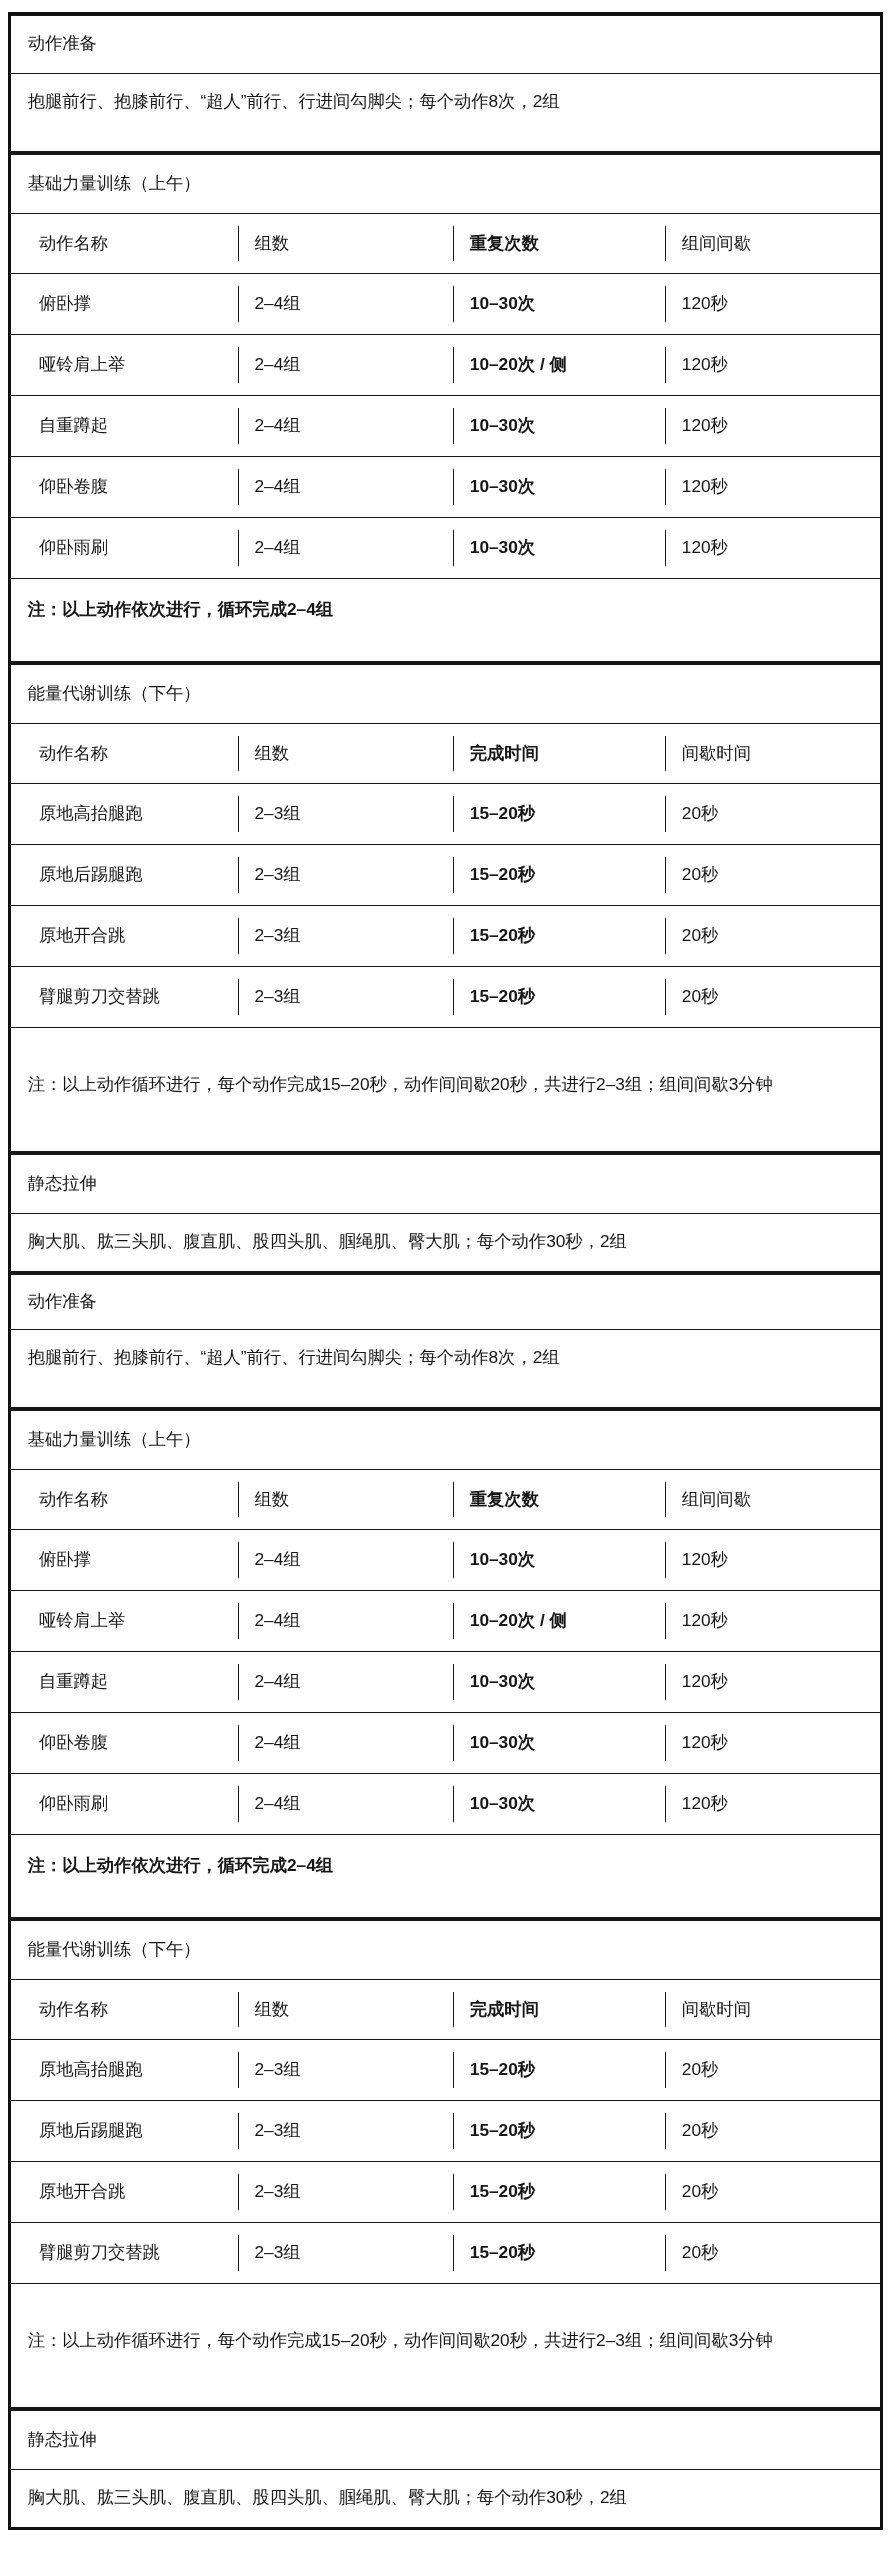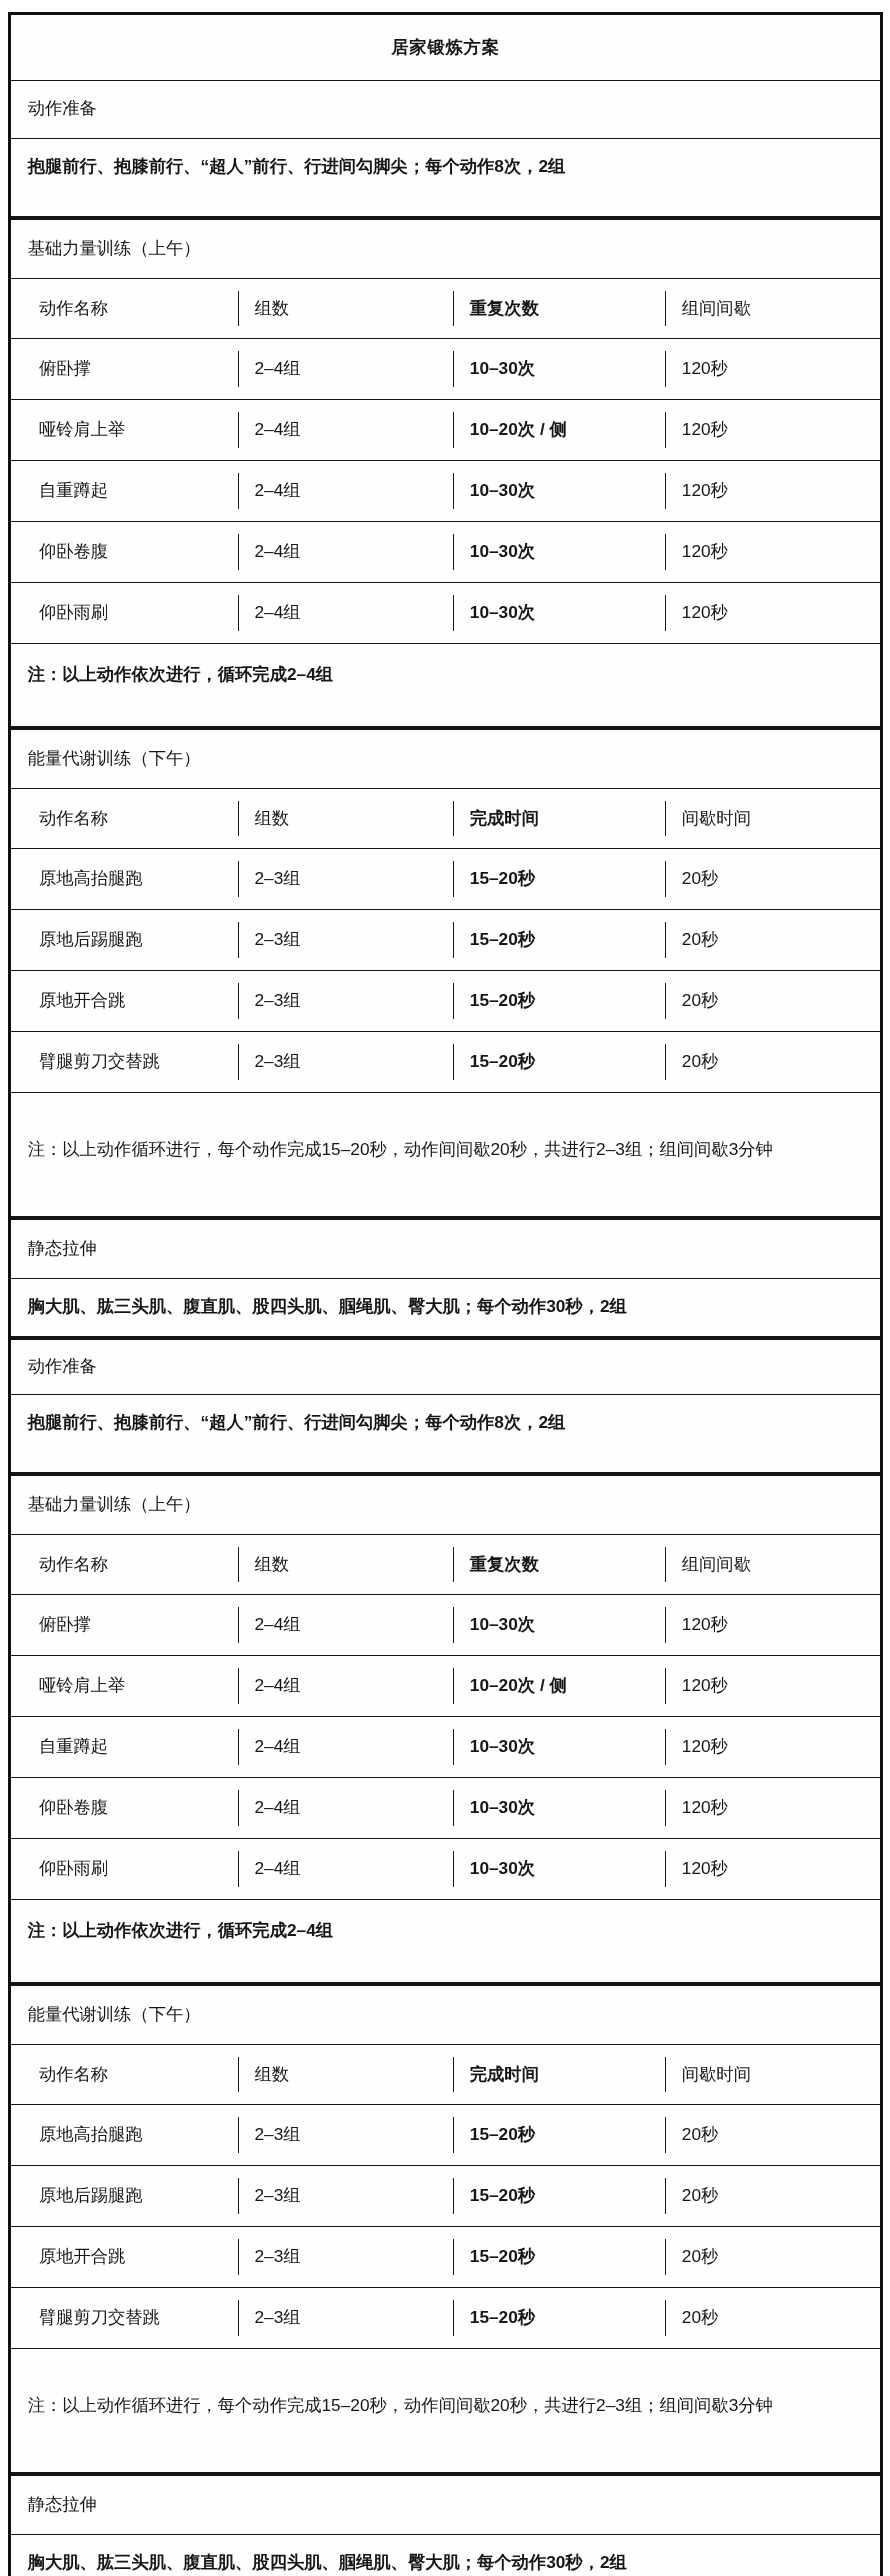--- a/index.html
+++ b/index.html
@@ -45,35 +45,32 @@
     line-height: 1.4;
   }
   .cell:first-child { border-left: 0; flex-basis: 25.4%; }
   .cell:nth-child(2) { flex-basis: 25.5%; }
   .cell:nth-child(3) { flex-basis: 25.1%; font-weight: bold; }
   .cell:nth-child(4) { flex-basis: 24.0%; }
 
   
   .h-title  { min-height: 65px; }
   .h-warm   { min-height: 58px; }
-  .h-desc   { min-height: 58px; font-weight: bold; }
+  .h-desc   { min-height: 58px; }
   .h-sec    { min-height: 62px; margin-top: 20px; }
   .h-colhdr { min-height: 60px; }
   .h-data   { min-height: 61px; }
   .h-note   { min-height: 63px; font-weight: bold; }
   .h-note2  { min-height: 104px; line-height: 2.55; padding-top: 18px; padding-bottom: 8.2px; }
 </style>
 </head>
 <body>
 
 <div class="sheet">
 
-  <div class="r title-row h-title">
-    <span>居家锻炼方案</span>
-  </div>
 
   <section class="plan-block">
 
     <div class="r full h-warm">
       <span>动作准备</span>
     </div>
     <div class="r full h-desc">
       <span>抱腿前行、抱膝前行、“超人”前行、行进间勾脚尖；每个动作8次，2组</span>
     </div>
 

